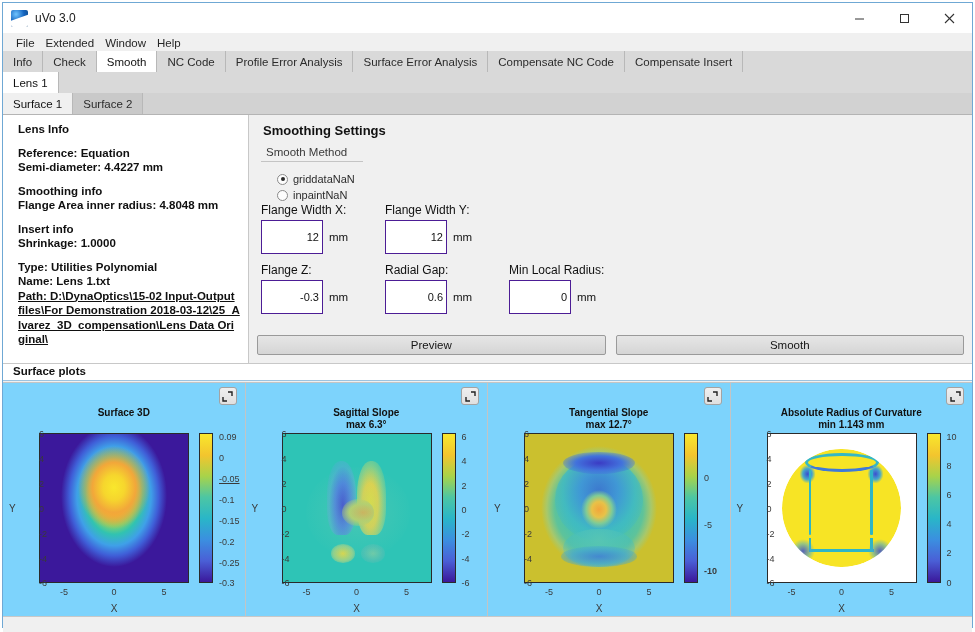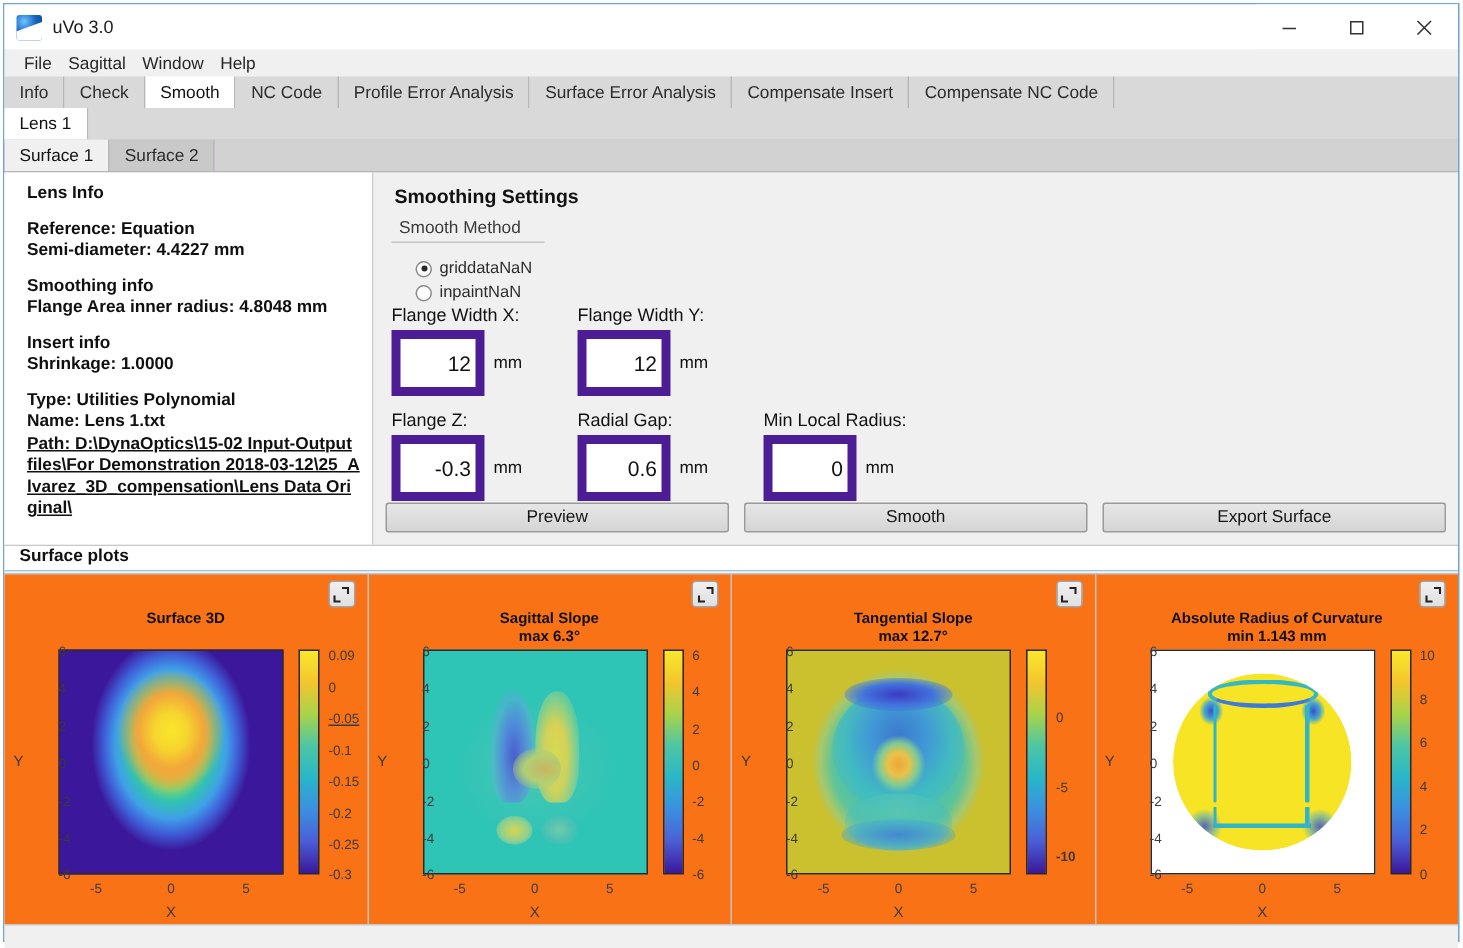--- a/index.html
+++ b/index.html
@@ -129,23 +129,23 @@
   .field.wide { width: 124px; }
   .field-label {
     font-size: 12px; color: #111; margin-bottom: 3px;
     white-space: nowrap;
   }
   .field-input {
     display: flex; align-items: center;
   }
   .field-input input {
     width: 62px; height: 19px;
-    border: 6px solid #4c1d95; background: #ffffff;
+    border: 1px solid #4c1d95; background: #ffffff;
     font-family: "Liberation Sans", sans-serif;
-    font-size: 14px; color: #111;
+    font-size: 11px; color: #111;
     text-align: right; padding: 16px 3px;
     outline: none;
   }
   .unit { font-size: 11.5px; color: #111; margin-left: 6px; }
   .btn-row {
     position: absolute; left: 8px; right: 8px; bottom: 8px;
     display: flex; gap: 10px;
   }
   .btn {
     flex: 1 1 0; height: 20px;
@@ -164,21 +164,21 @@
     border-bottom: 1px solid #9cc3e0;
   }
   .plots {
     flex: 1 1 auto;
     display: flex;
     background: #f0f0f0;
     padding: 1px 0 0 0;
   }
   .plot-card {
     flex: 1 1 0; position: relative;
-    background: #f97316;
+    background: #7dd3fc;
     border-right: 1px solid #c4c4c4;
     border-top: 1px solid #c4c4c4;
     overflow: hidden;
   }
   .plot-card:last-child { border-right: none; }
   .expand-btn {
     position: absolute; right: 8px; top: 4px;
     width: 18px; height: 18px;
     background: linear-gradient(#efefef, #e0e0e0);
     border: 1px solid #a3a3a3; border-radius: 3px;
@@ -254,34 +254,34 @@
         <svg width="11" height="11" viewBox="0 0 11 11">
             <line x1="1" y1="1" x2="10" y2="10" stroke="#333" stroke-width="1.1"></line>
             <line x1="10" y1="1" x2="1" y2="10" stroke="#333" stroke-width="1.1"></line>
           </svg>
       </div>
     </div>
   </div>
 
   <div class="menubar">
     <div class="menu-item">File</div>
-    <div class="menu-item">Sagittal</div>
+    <div class="menu-item">Extended</div>
     <div class="menu-item">Window</div>
     <div class="menu-item">Help</div>
   </div>
 
   <div class="tabstrip">
     <div class="tab">Info</div>
     <div class="tab">Check</div>
     <div class="tab active">Smooth</div>
     <div class="tab">NC Code</div>
     <div class="tab">Profile Error Analysis</div>
     <div class="tab">Surface Error Analysis</div>
+    <div class="tab">Compensate NC Code</div>
     <div class="tab">Compensate Insert</div>
-    <div class="tab">Compensate NC Code</div>
     <div class="tab-filler"></div>
   </div>
 
   <div class="tabstrip level2">
     <div class="tab active">Lens 1</div>
     <div class="tab-filler"></div>
   </div>
 
   <div class="tabstrip level3">
     <div class="tab active">Surface 1</div>
@@ -363,21 +363,20 @@
               <input type="text" value="0" style="">
               <span class="unit">mm</span>
             </div>
           </div>
         </div>
       </div>
 
       <div class="btn-row">
         <div class="btn">Preview</div>
         <div class="btn">Smooth</div>
-        <div class="btn">Export Surface</div>
       </div>
     </div>
   </div>
 
   <div class="sp-header">Surface plots</div>
 
   <div class="plots">
 
     <div class="plot-card">
       <div class="expand-btn">

